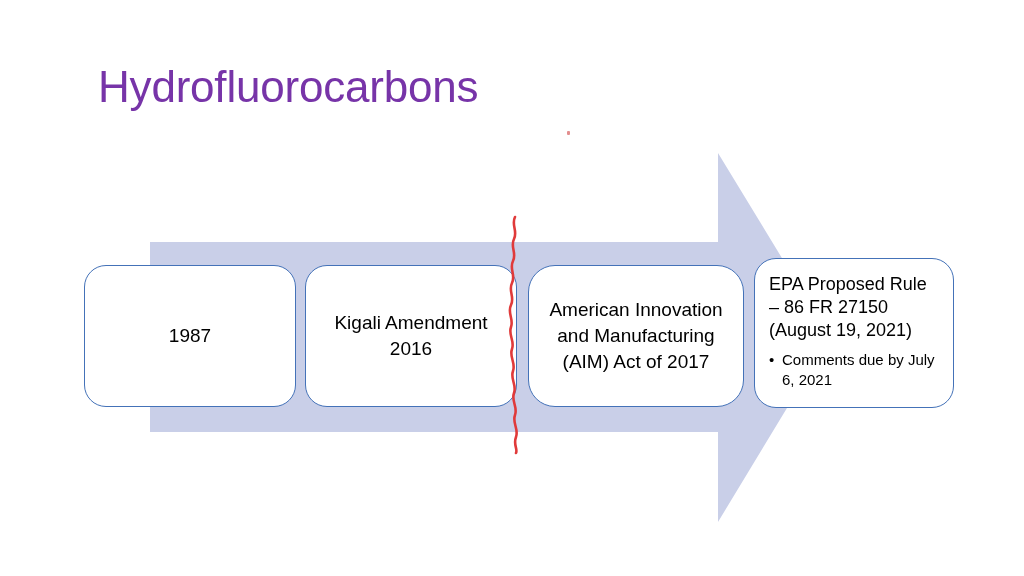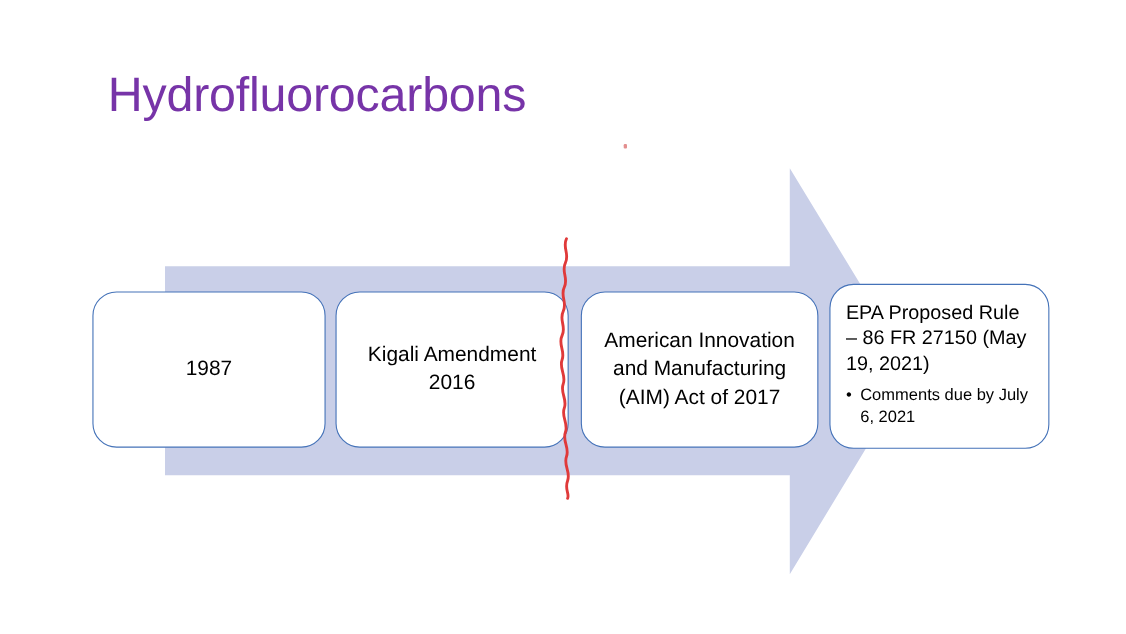--- a/index.html
+++ b/index.html
@@ -76,20 +76,21 @@
   }
   #stage-box-2 {
     left: 293px; top: 265px;  width: 212px; height: 142px;
     font-size: 19px;
     justify-content: center;
   }
   #stage-box-3 {
     left: 516px; top: 265px;  width: 216px; height: 142px;
     font-size: 19px;
     padding: 0 8px;
+    border-radius: 27px;
   }
   #stage-box-4 {
     left: 742px; top: 258px;  width: 200px; height: 150px;
     font-size: 18px;
     justify-content: flex-start;
     align-items: stretch;
     text-align: left;
     padding: 14px 12px 10px 14px;
   }
 
@@ -153,21 +154,21 @@
     <span class="line">2016</span>
   </div>
 
   <div class="stage-box" id="stage-box-3">
     <span class="line">American Innovation</span>
     <span class="line">and Manufacturing</span>
     <span class="line">(AIM) Act of 2017</span>
   </div>
 
   <div class="stage-box" id="stage-box-4">
-    <div class="heading">EPA Proposed Rule – 86 FR 27150 (May 19, 2021)</div>
+    <div class="heading">EPA Proposed Rule – 86 FR 27150 (August 19, 2021)</div>
     <div class="bullet-row">
       <span class="bullet-dot">•</span>
       <span class="bullet-text">Comments due by July 6, 2021</span>
     </div>
   </div>
 
   <svg id="red-squiggle" viewBox="0 0 70 240" xmlns="http://www.w3.org/2000/svg">
     <path d="M33,2 C29,10 36,16 32,24 C28,32 35,38 31,46
              C27,54 34,60 30,68 C26,76 33,82 29,90
              C25,98 32,104 29,112 C26,120 33,126 30,134

